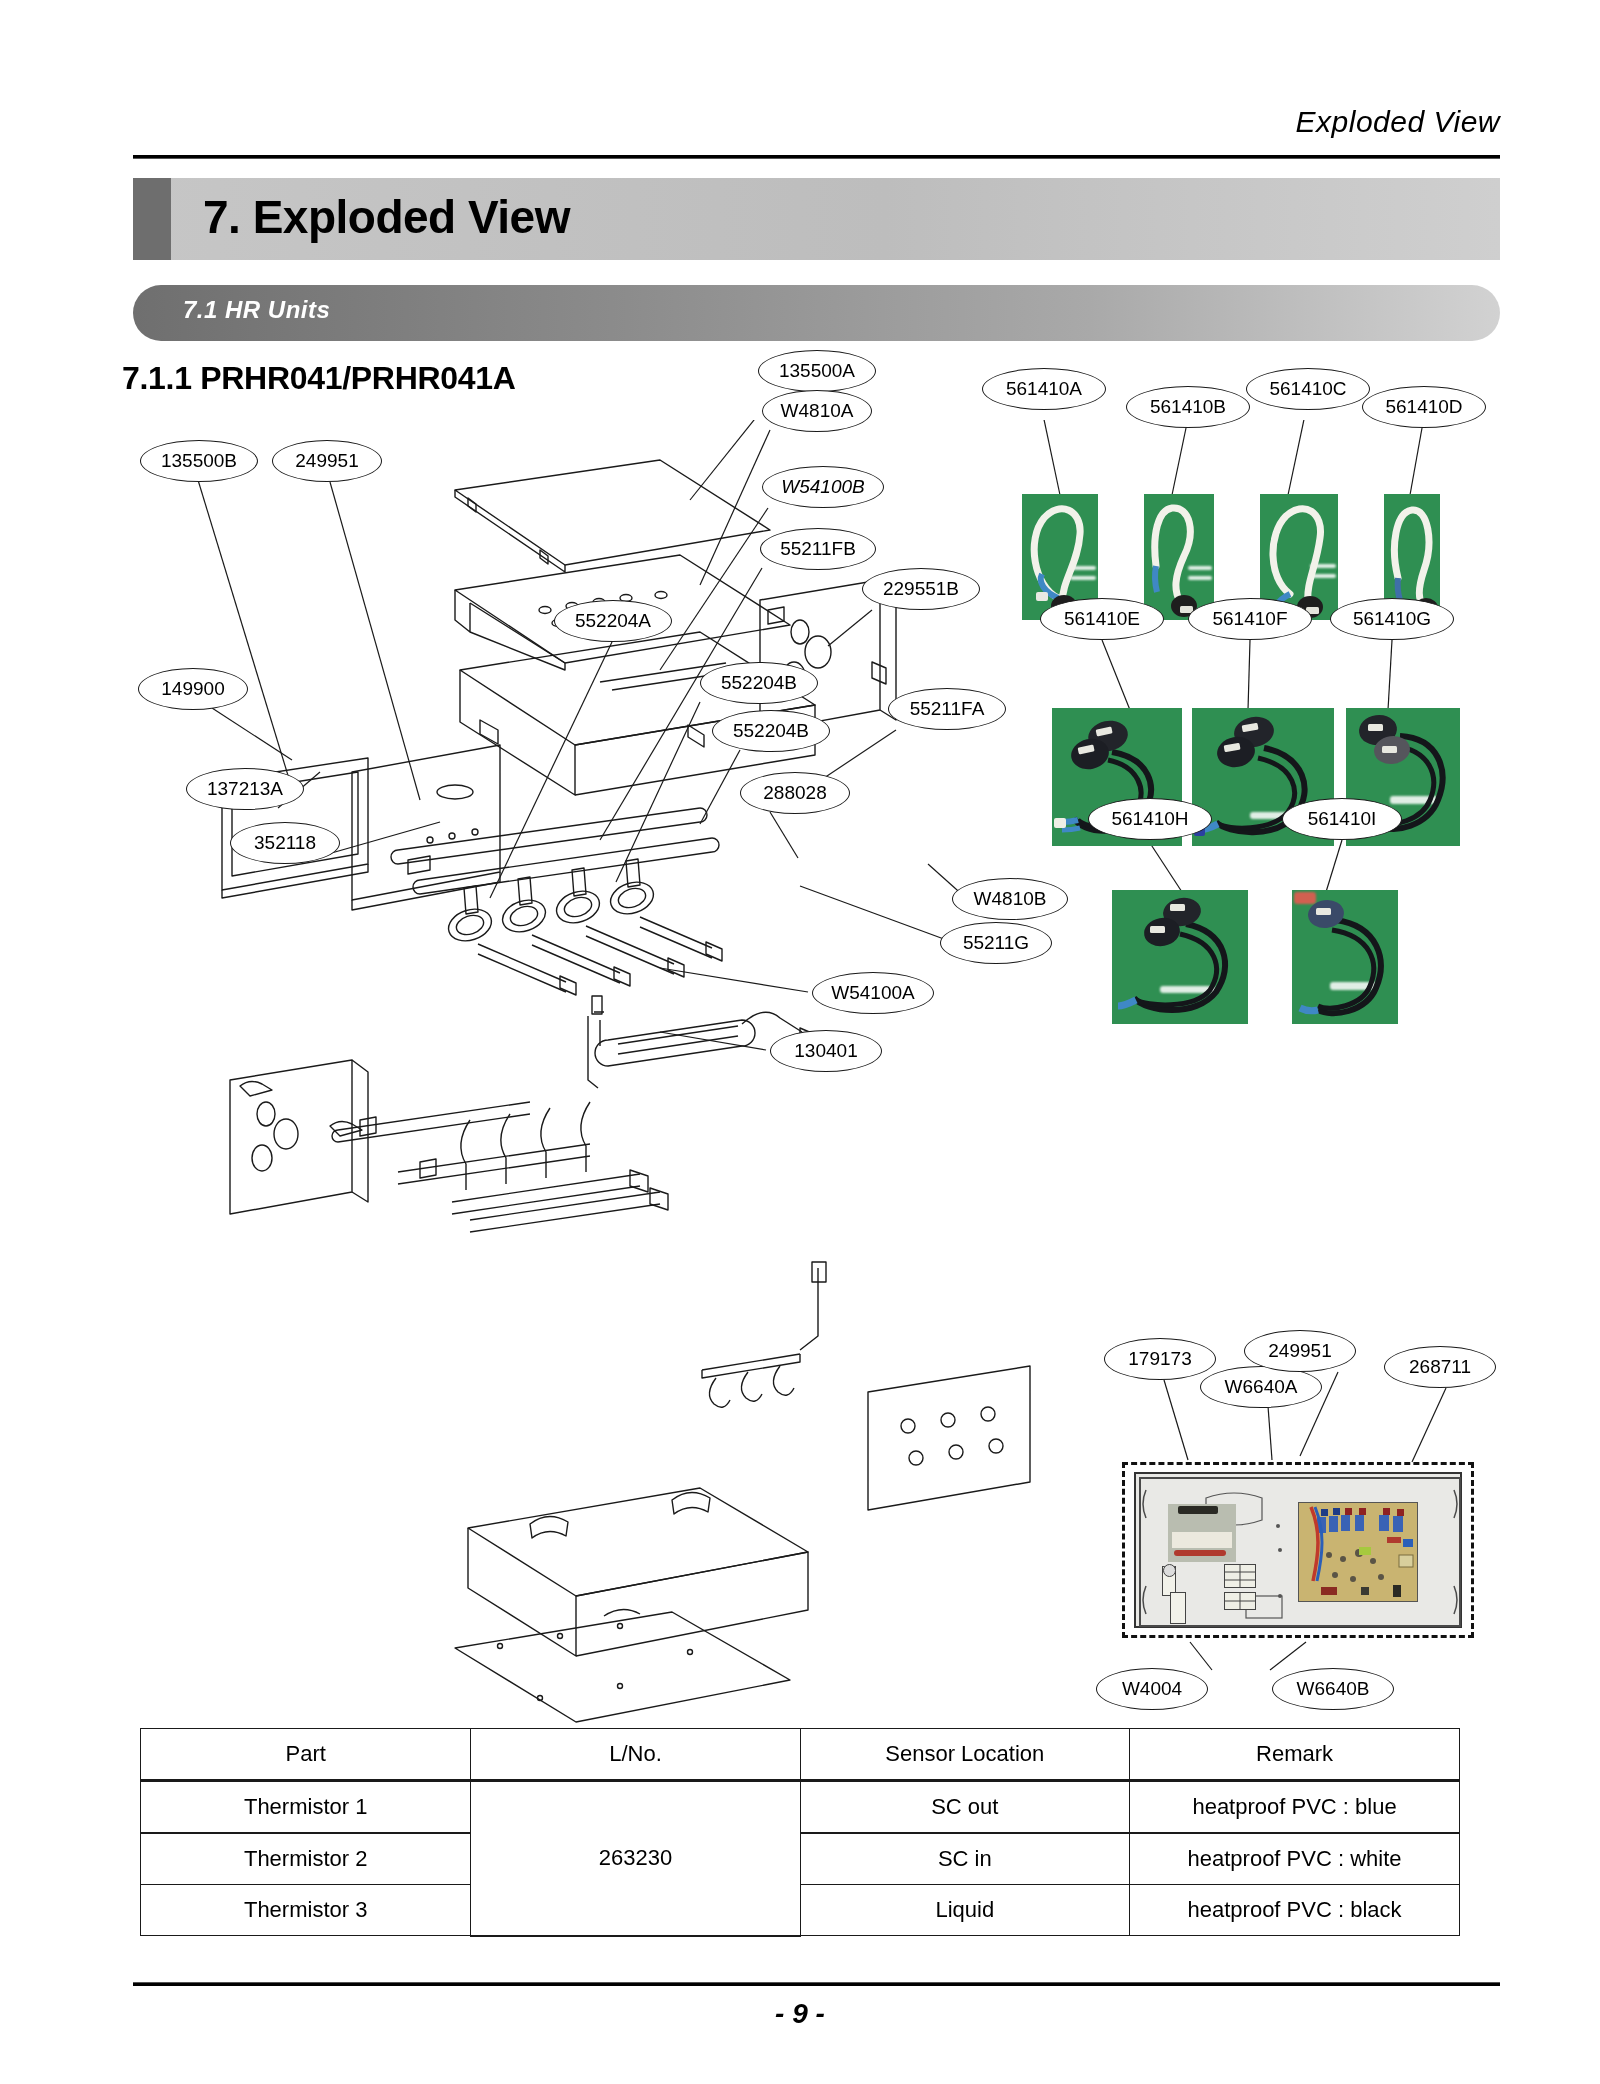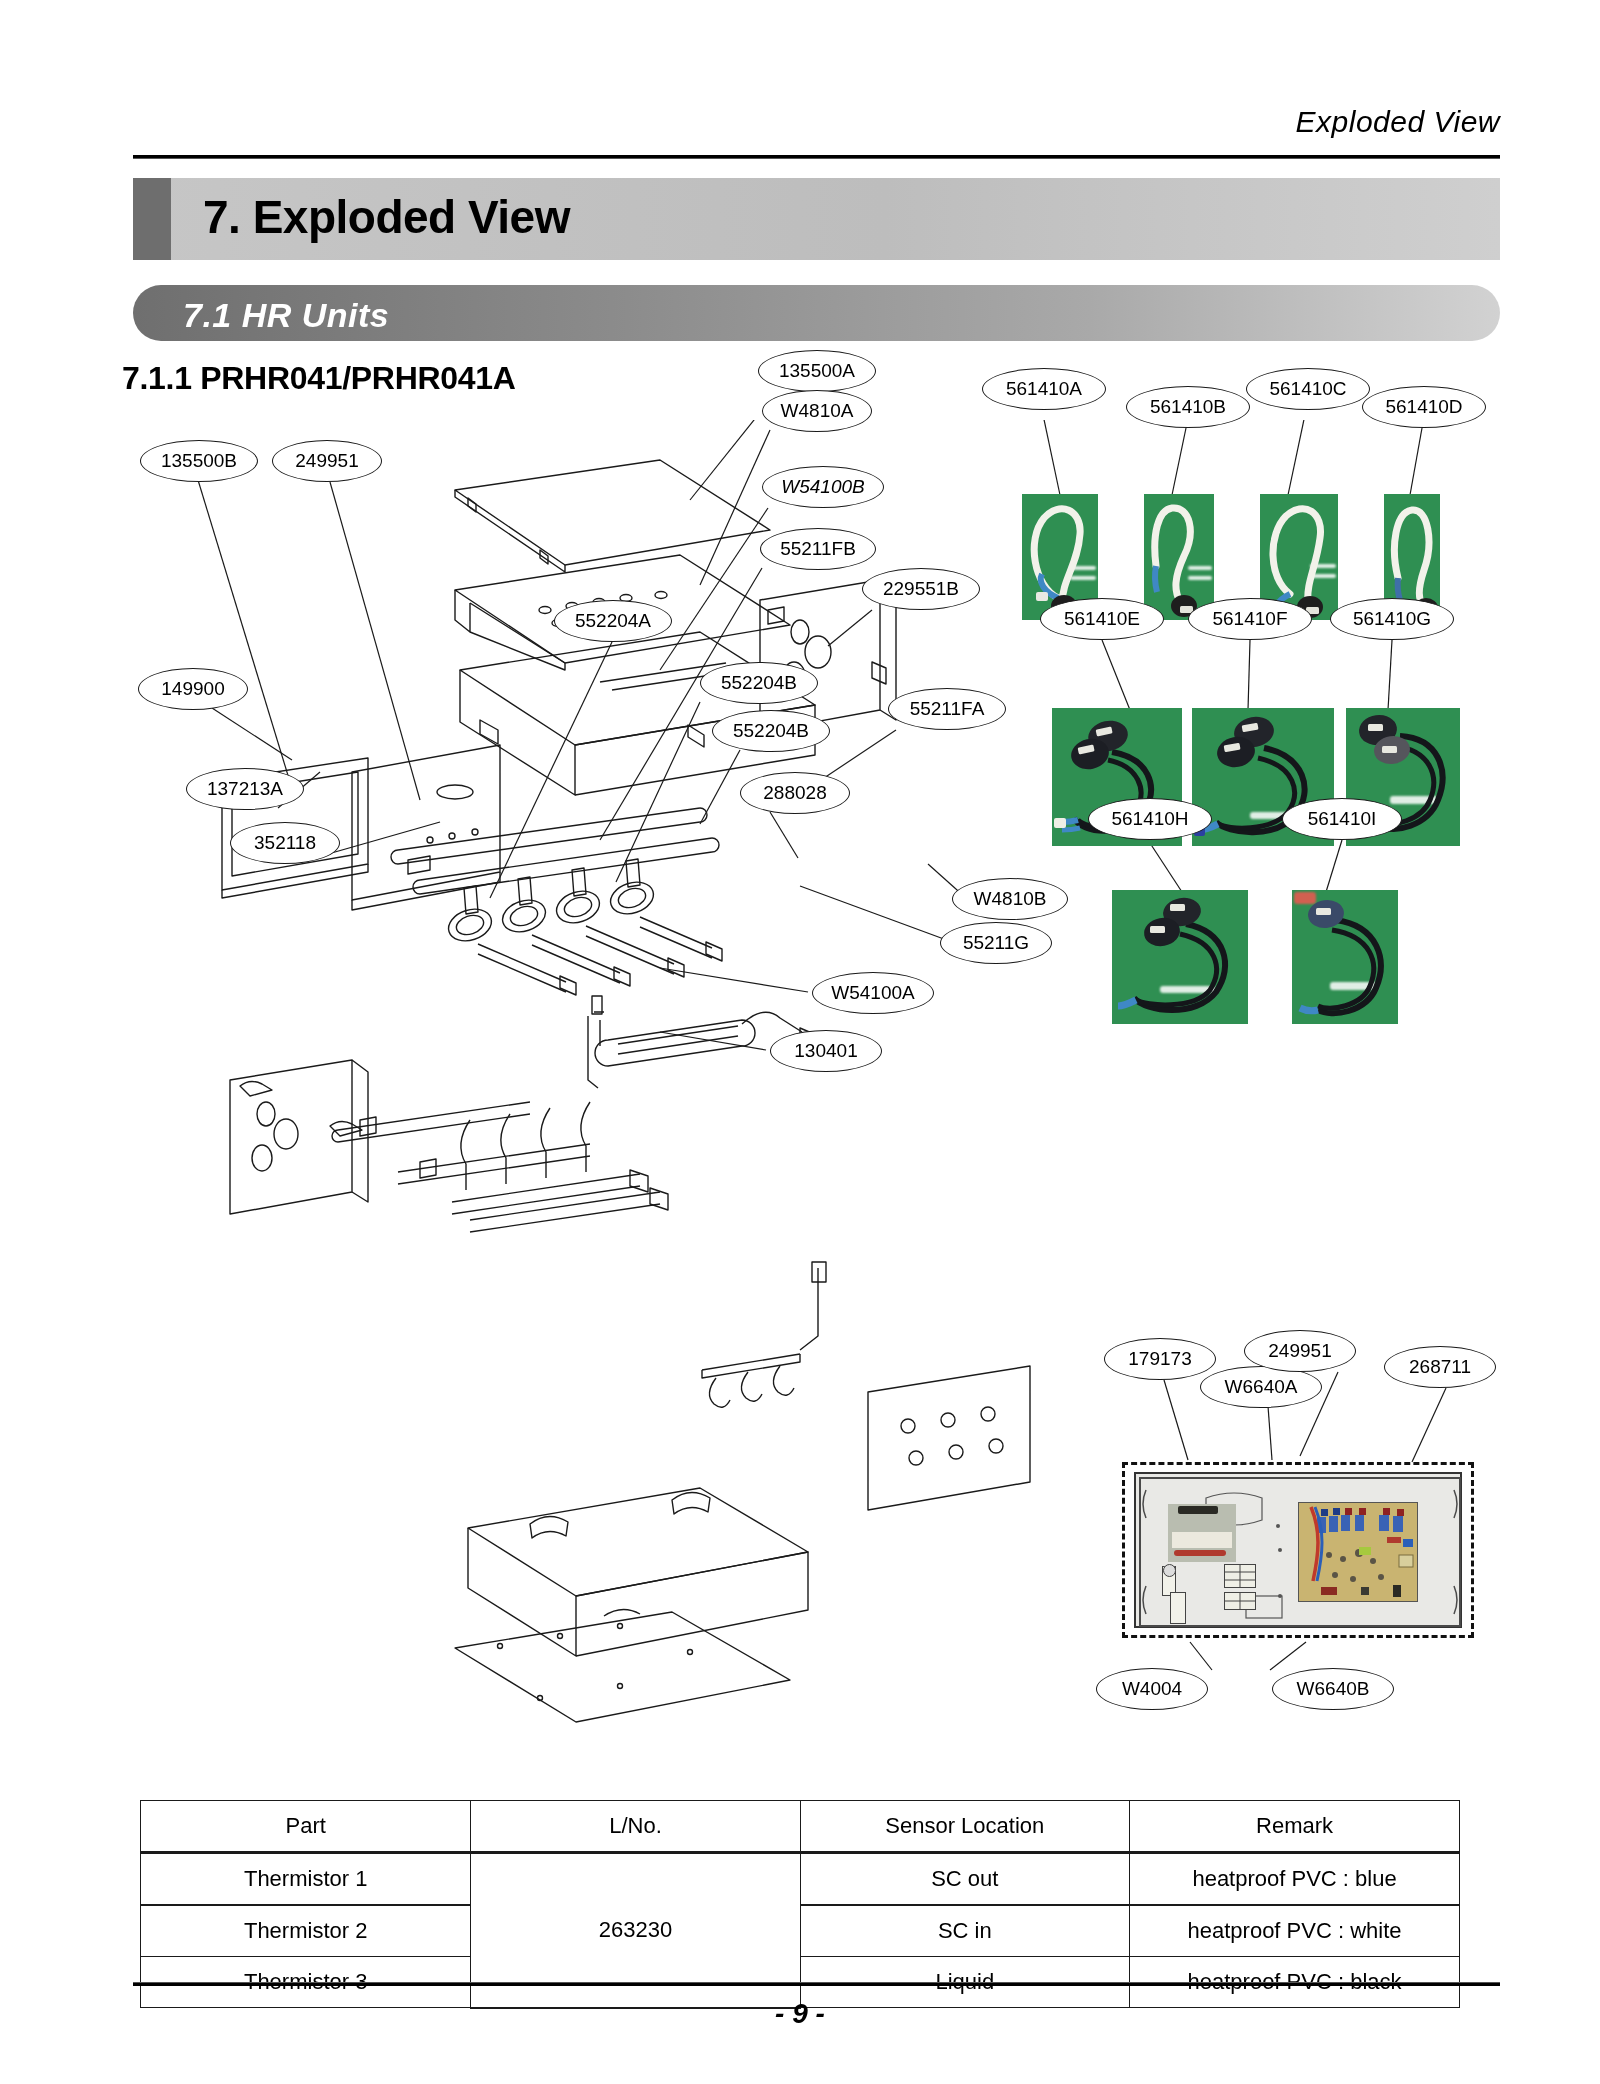--- a/index.html
+++ b/index.html
@@ -18,21 +18,21 @@
   #chapter-accent{position:absolute;left:133px;top:178px;width:38px;height:82px;
       background:#6e6e6e;}
   #chapter-title{position:absolute;left:203px;top:190px;
       font-size:46px;font-weight:bold;letter-spacing:-.5px;}
 
   
   #section-pill{position:absolute;left:133px;right:100px;top:285px;height:56px;
       border-radius:28px;
       background:linear-gradient(to right,#6f6f6f 0%,#8b8b8b 35%,#a9a9a9 70%,#d2d2d2 100%);}
   #section-pill-label{position:absolute;left:183px;top:296px;
-      font-size:34px;font-style:italic;font-weight:bold;color:#fff;letter-spacing:.5px;}
+      font-size:24px;font-style:italic;font-weight:bold;color:#fff;letter-spacing:.5px;}
 
   
   #sub-heading{position:absolute;left:122px;top:360px;
       font-size:32px;font-weight:bold;letter-spacing:-.3px;}
 
   
   #diagram{position:absolute;left:0;top:420px;width:1600px;height:1340px;}
   #diagram svg{position:absolute;left:0;top:0;}
 
   
@@ -45,21 +45,21 @@
   .photo .glare{position:absolute;background:rgba(255,255,255,.85);
       border-radius:3px;filter:blur(1px);}
 
   
   #ctrlbox-dash{position:absolute;border:3px dashed #111;box-sizing:border-box;}
   #ctrlbox-panel{position:absolute;background:#e9e9e6;border:2px solid #333;
       box-sizing:border-box;}
   .ctrl-inner{position:absolute;}
 
   
-  #spec-table{position:absolute;left:140px;top:1800px;width:1320px;
+  #spec-table{position:absolute;left:140px;top:1728px;width:1320px;
       border-collapse:collapse;}
   #spec-table td,#spec-table th{border:1.5px solid #1a1a1a;
       text-align:center;font-size:22px;font-weight:normal;
       padding:8px 4px;height:34px;}
   #spec-table thead th{border-bottom:3px solid #1a1a1a;}
   #spec-table tbody tr:first-child td{border-bottom:2.5px solid #1a1a1a;}
 
   
   #footer-rule{position:absolute;left:133px;right:100px;top:1982px;
       height:3px;background:#000;border-top:1px solid #555;}

